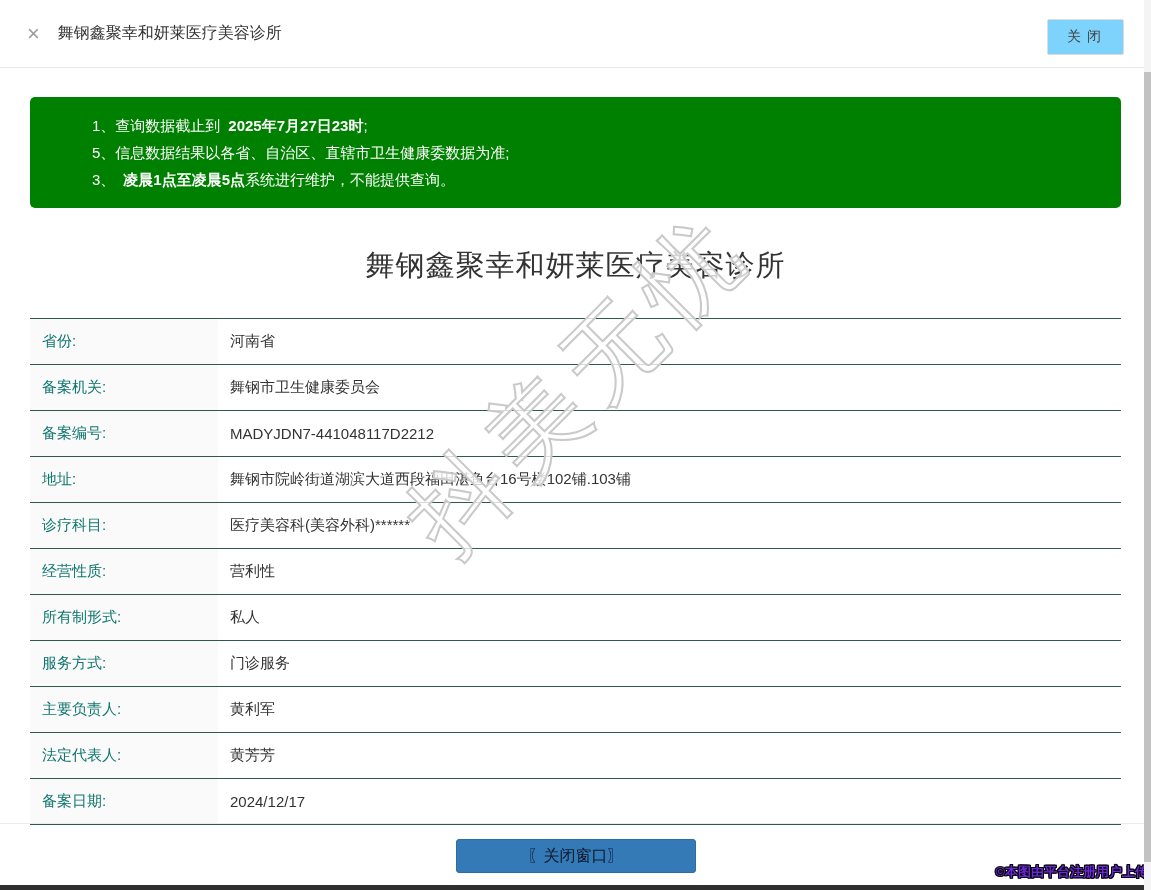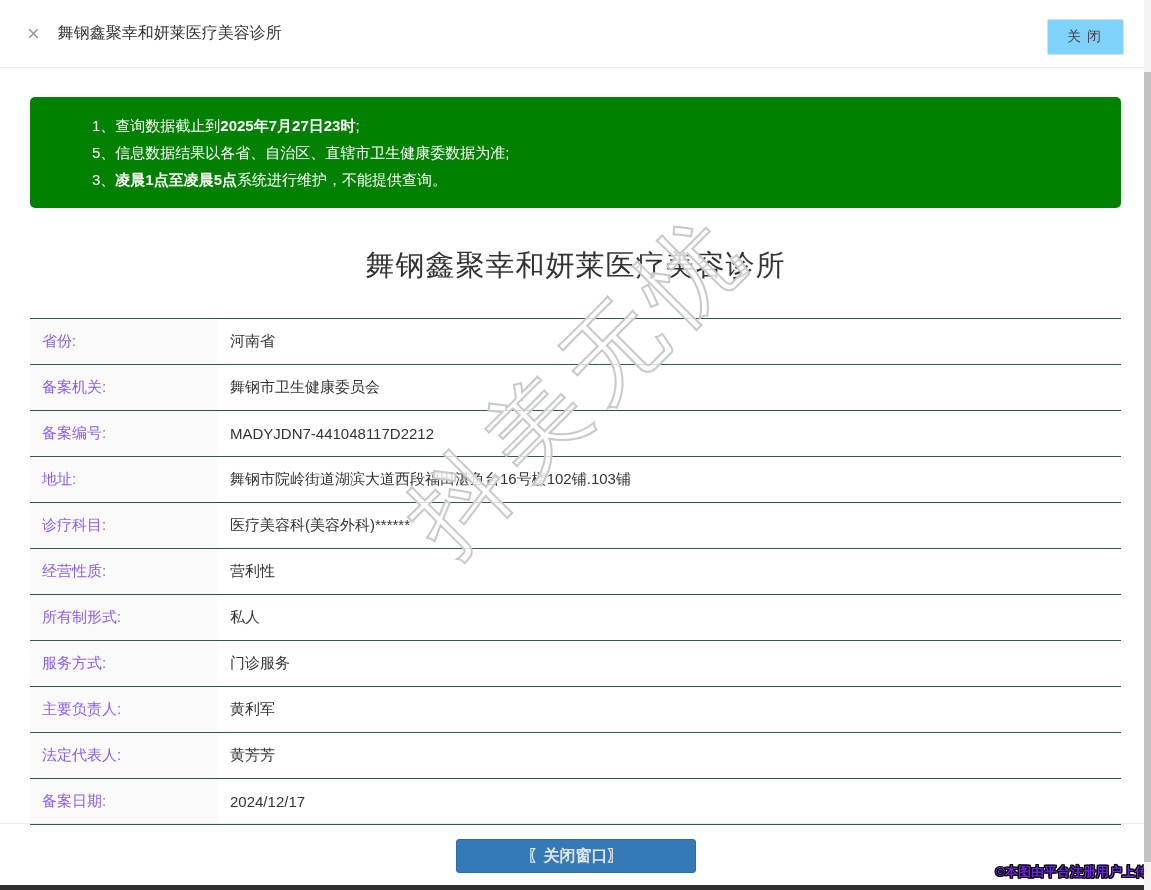--- a/index.html
+++ b/index.html
@@ -26,55 +26,54 @@
     text-indent:3px; cursor:pointer;
     font-family:"Liberation Sans","DejaVu Sans",sans-serif;
   }
 
   
   .notice {
     margin:29px 30px 0 30px; background:#008000; border-radius:5px;
     color:#ffffff; font-size:15px; padding:15px 20px 15px 62px;
     line-height:27px;
   }
-  .notice b { font-weight:700; }
+  .notice b { font-weight:700;padding-left:8px; }
 
   
   .clinic-title {
     text-align:center; font-size:29px; color:#333; font-weight:500;
     margin:38px 0 32px 0; letter-spacing:1px;
   }
 
   
   .info-table {
     margin:0 30px; border-top:1px solid #2d5a4c;
   }
   .row {
     display:flex; height:46px; border-bottom:1px solid #2d5a4c;
     align-items:stretch; font-size:15px;
   }
   .cell-label {
     width:188px; background:#fafafa; display:flex; align-items:center;
-    padding-left:12px; color:#8b5cf6;
+    padding-left:12px; color:#0f766e;
   }
   .cell-value {
     flex:1; display:flex; align-items:center; padding-left:12px; color:#333;text-align:right;
   }
 
   
   .footer-divider {
     position:absolute; left:0; right:0; bottom:66px; height:1px; background:#ececec;
   }
   .footer-btn {
     position:absolute; left:50%; transform:translateX(-50%);
     bottom:17px; width:240px; height:34px;
     background:#337ab7; border:1px solid #2e6da4; border-radius:3px;
-    color:#e5e5e5; font-size:16px; cursor:pointer;
+    color:#0f172a; font-size:16px; cursor:pointer;
     font-family:"Liberation Sans","DejaVu Sans",sans-serif;
-    font-weight:bold;
   }
   .bottom-bar {
     position:absolute; left:0; right:0; bottom:0; height:5px; background:#2f2f2f;
   }
   .copyright {
     position:absolute; right:3px; bottom:9px; font-size:13px; font-weight:700;
     color:#6d28d9;
     text-shadow:-1px -1px 0 #000, 1px -1px 0 #000, -1px 1px 0 #000, 1px 1px 0 #000,
                 0 -1px 0 #000, 0 1px 0 #000, -1px 0 0 #000, 1px 0 0 #000;
     letter-spacing:0px; z-index:30;

